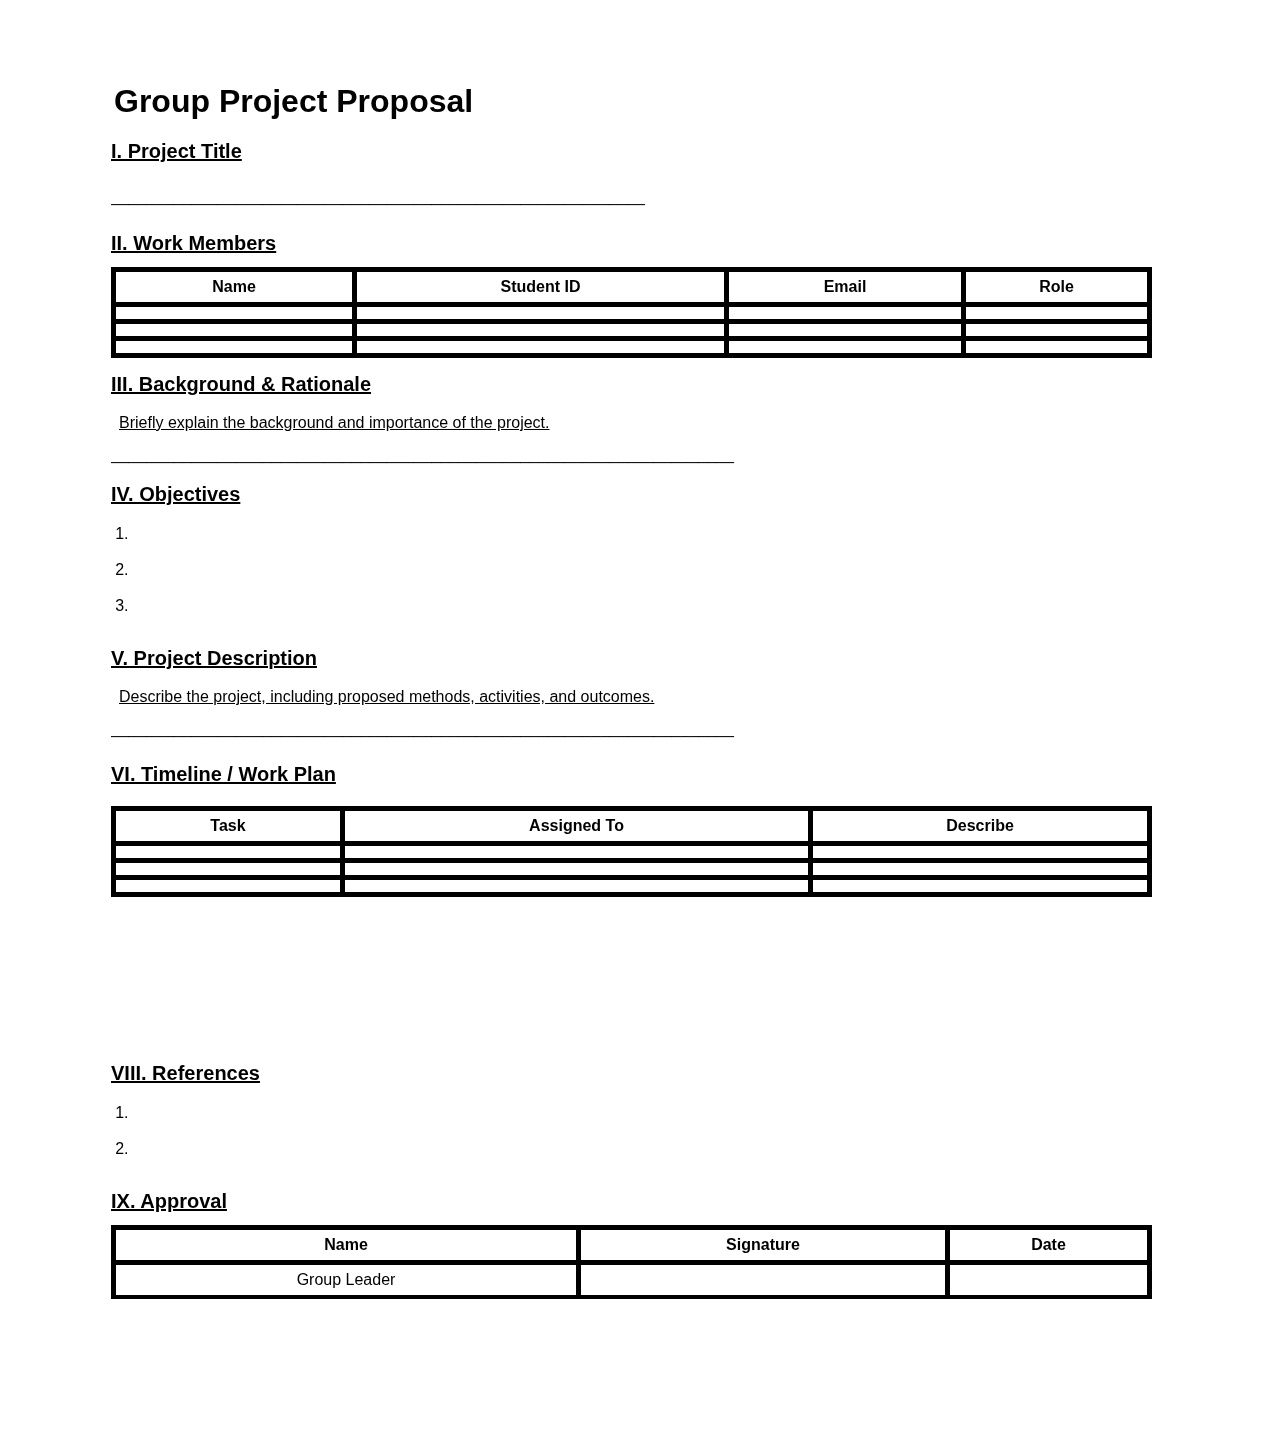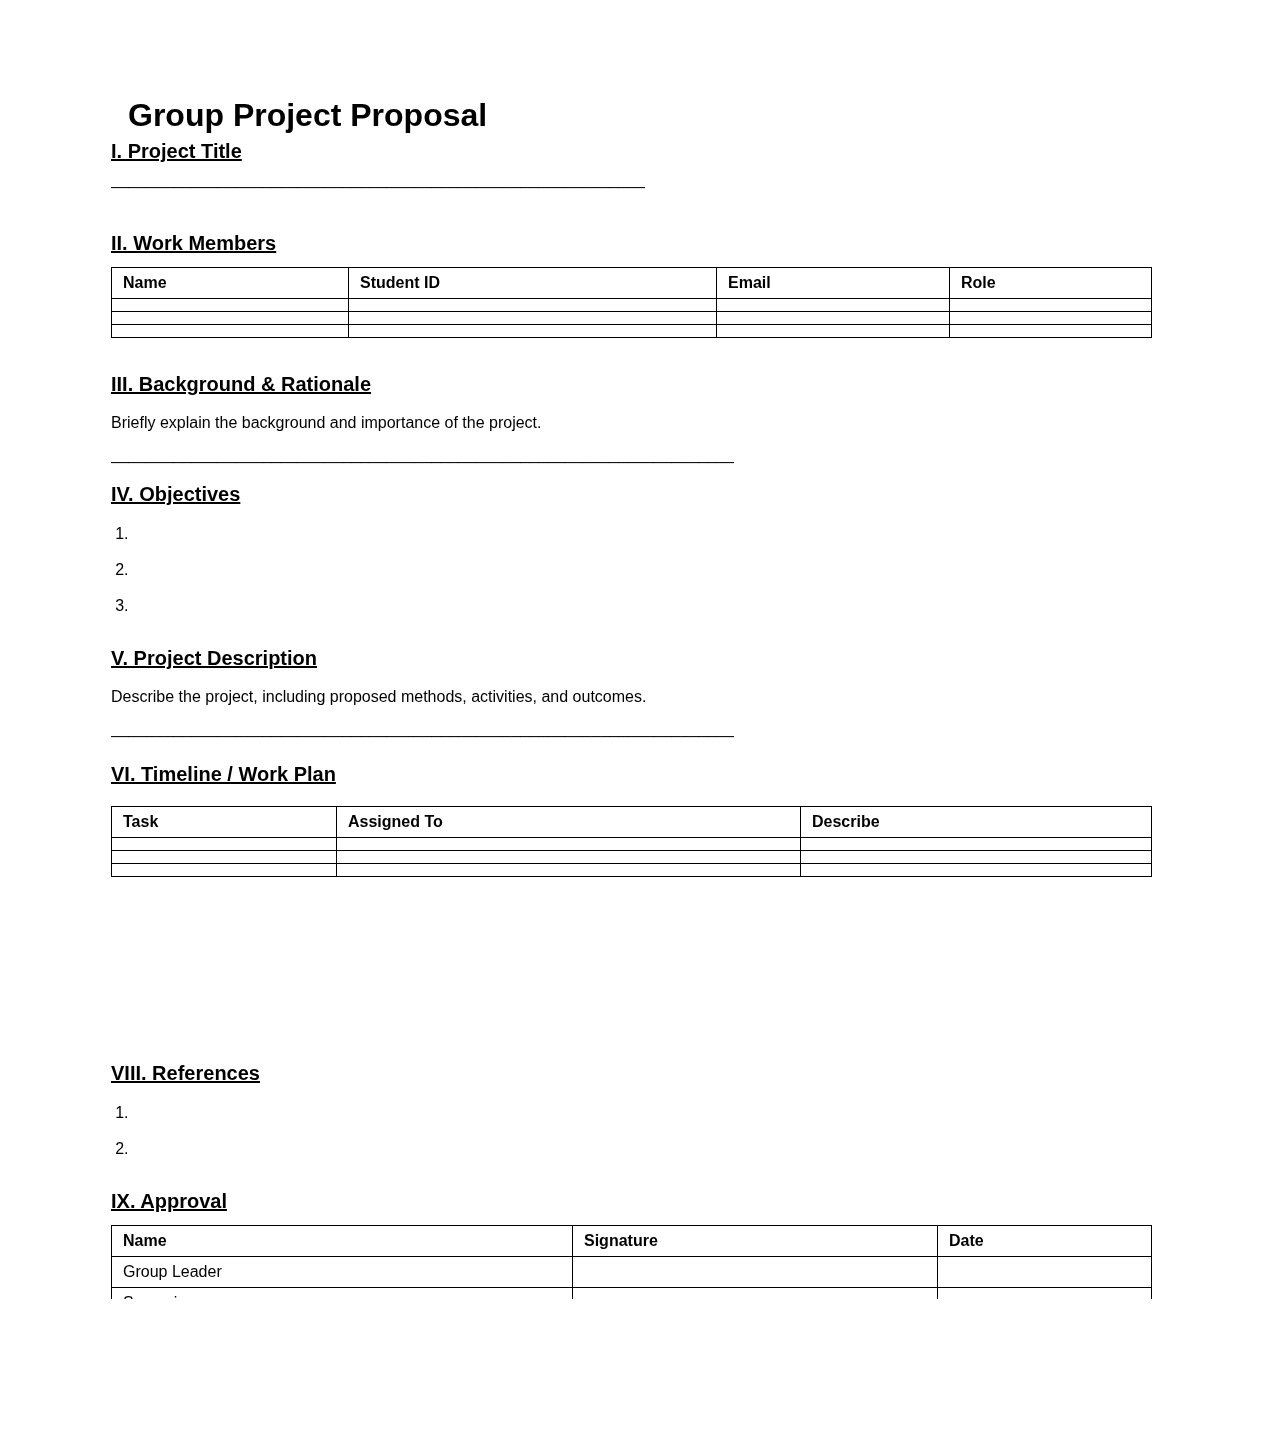--- a/index.html
+++ b/index.html
@@ -1,40 +1,40 @@
 <!DOCTYPE html>
 <html><head>
 <meta charset="utf-8">
 <style>
   html, body { margin:0; padding:0; background:#fff; }
   body { width:1263px; height:1429px; position:relative; font-family:"Liberation Sans", sans-serif; color:#000; }
   .page { position:absolute; left:111px; top:0; width:1041px; height:1299px; overflow:hidden; }
-  h1 { font-size:32px; font-weight:bold; margin:17px; position:absolute; top:78px; left:0; line-height:40px; }
+  h1 { font-size:32px; font-weight:bold; margin:3px; position:absolute; top:78px; left:0; line-height:40px; }
   .sec { position:absolute; left:0; width:1041px; }
   h2 { font-size:20px; font-weight:bold; margin:0; line-height:24px;text-decoration:underline; }
-  p.txt { font-size:16px; margin:0; line-height:20px; }
+  p.txt { font-size:16px; margin:8px; line-height:20px;text-decoration:underline; }
   .line { font-size:16px; line-height:20px; white-space:nowrap; overflow:hidden; }
   table { border-collapse:collapse; width:1041px; font-size:16px; }
-  td, th { border:1px solid #000000; padding:0 11px; text-align:left; }
+  td, th { border:5px solid #000000; padding:0 11px; text-align:center; }
   th { font-weight:bold; height:30px; }
   td.empty { height:12px; padding:0; }
   td.filled { height:30px; }
   ol, ul { margin:0; padding-left:22px; font-size:16px; }
   li { height:36px; line-height:20px; }
   ul li { list-style:disc; }
 </style>
 </head>
 <body>
 
 <div class="page">
   <h1>Group Project Proposal</h1>
 
   <div class="sec" style="top:139px">
     <h2>I. Project Title</h2>
-    <div class="line" style="margin-top:7px;width:545px">____________________________________________________________</div>
+    <div class="line" style="margin-top:24px;width:545px">____________________________________________________________</div>
   </div>
 
   <div class="sec" style="top:231px">
     <h2>II. Work Members</h2>
     <table style="margin-top:12px">
       <tbody>
           <tr>
         <th style="width:214px">Name</th>
         <th style="width:345px">Student ID</th>
         <th style="width:210px">Email</th>

